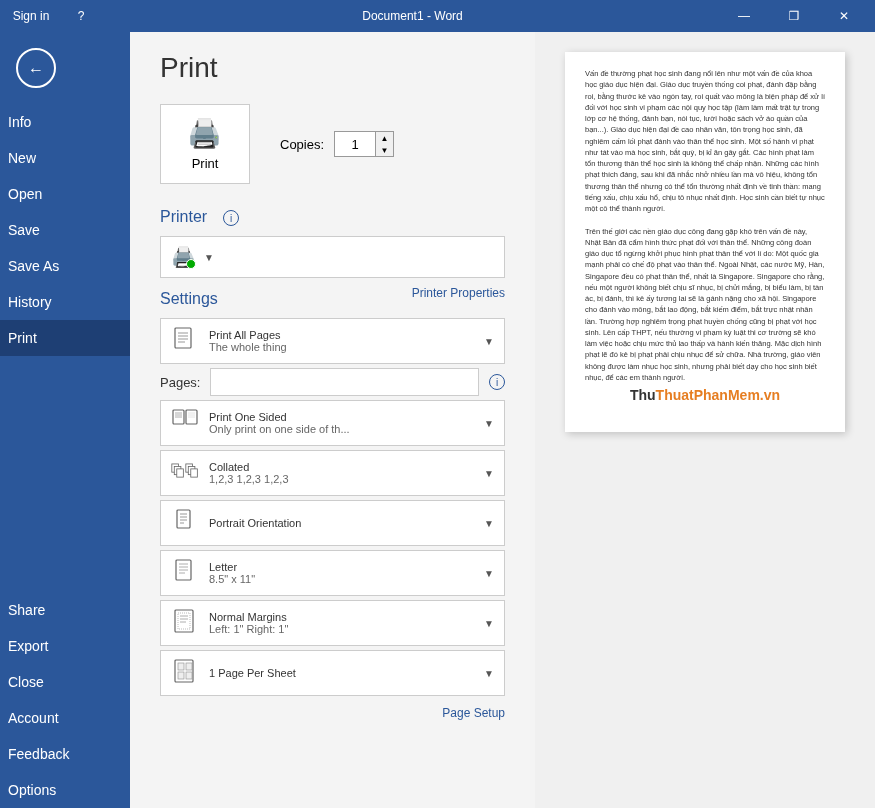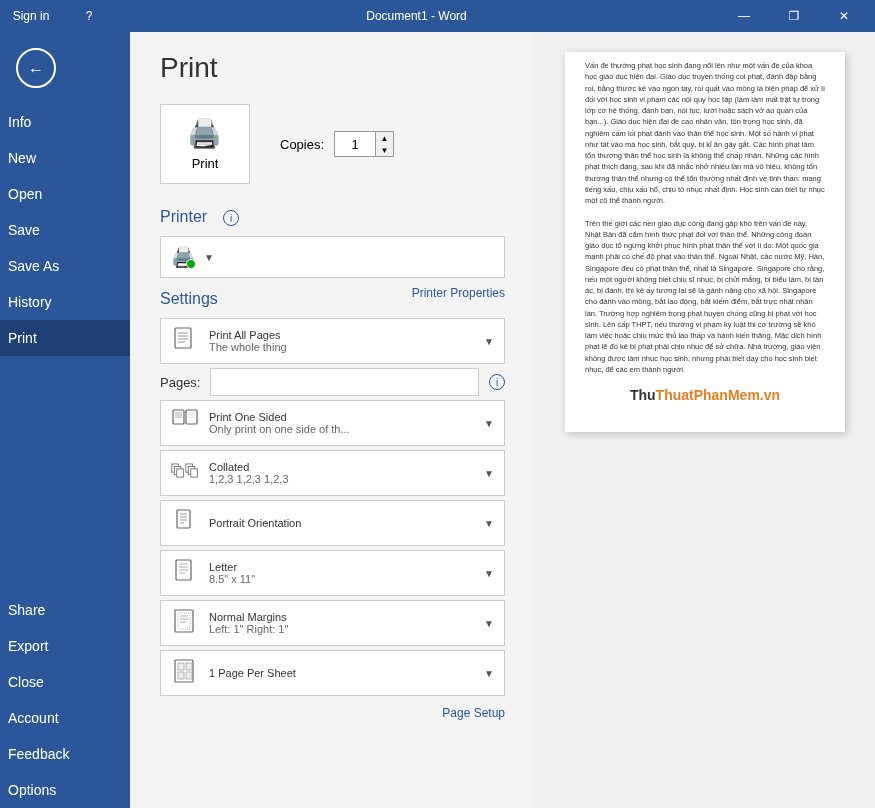--- a/index.html
+++ b/index.html
@@ -15,21 +15,21 @@
       justify-content: space-between;
       padding: 0 8px;
       flex-shrink: 0;
     }
     .title-bar-title { flex: 1; text-align: center; font-size: 12px; }
     .title-bar-controls { display: flex; gap: 4px; }
     .title-bar-controls span {
       display: inline-flex; align-items: center; justify-content: center;
       width: 46px; height: 32px; cursor: pointer; font-size: 12px; color: white;
     }
-    .title-bar-left { display: flex; gap: 12px; align-items: center; }
+    .title-bar-left { display: flex; gap: 4px; align-items: center; }
     .title-bar-left span { width: 46px; height: 32px; display: flex; align-items: center; justify-content: center; color: white; font-size: 12px; cursor: pointer; }
 
     
     .app-body { display: flex; flex: 1; overflow: hidden; }
 
     
     .sidebar {
       width: 130px;
       background: #2b579a;
       color: white;
@@ -123,21 +123,21 @@
       min-width: 340px;
       padding: 20px;
       background: #f0f0f0;
       display: flex; align-items: flex-start; justify-content: center;
     }
     .preview-page {
       background: white;
       width: 280px;
       min-height: 380px;
       box-shadow: 2px 2px 8px rgba(0,0,0,0.2);
-      padding: 8px 20px;
+      padding: 16px 20px;
       font-size: 7.5px;
       line-height: 1.5;
       color: #333;
       position: relative;
       overflow: hidden;
     }
 
     
     .watermark {
       position: absolute;

